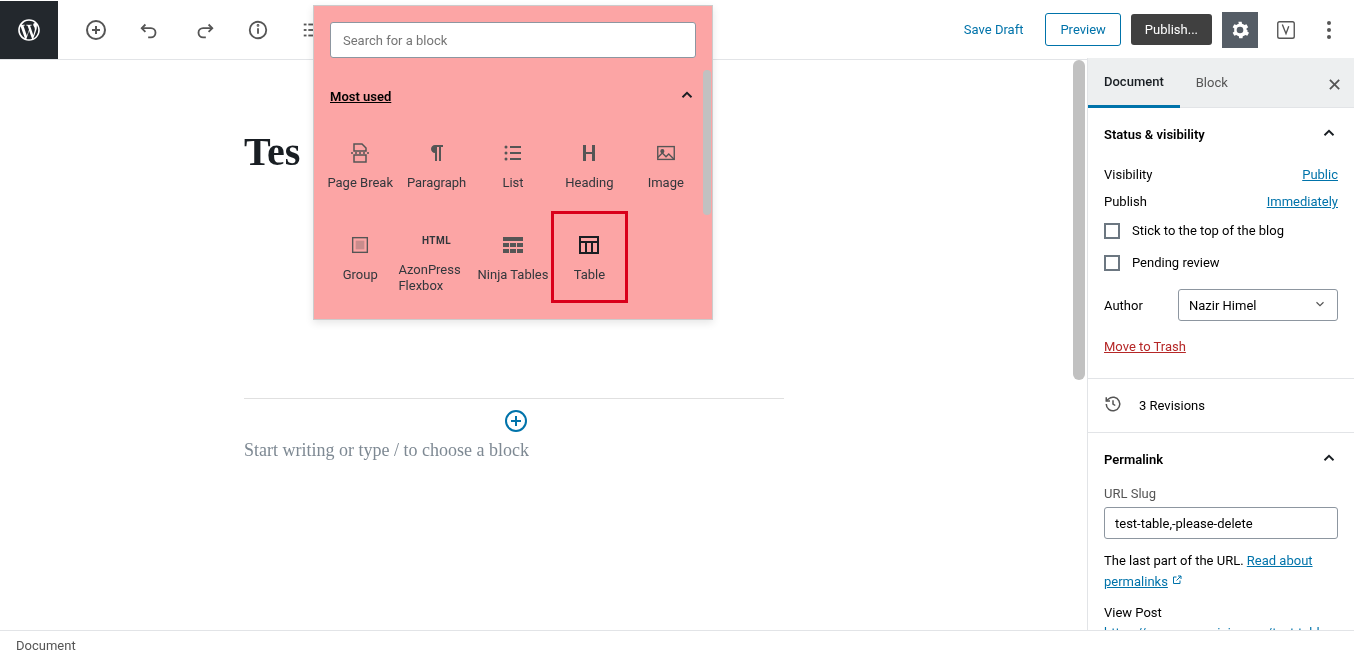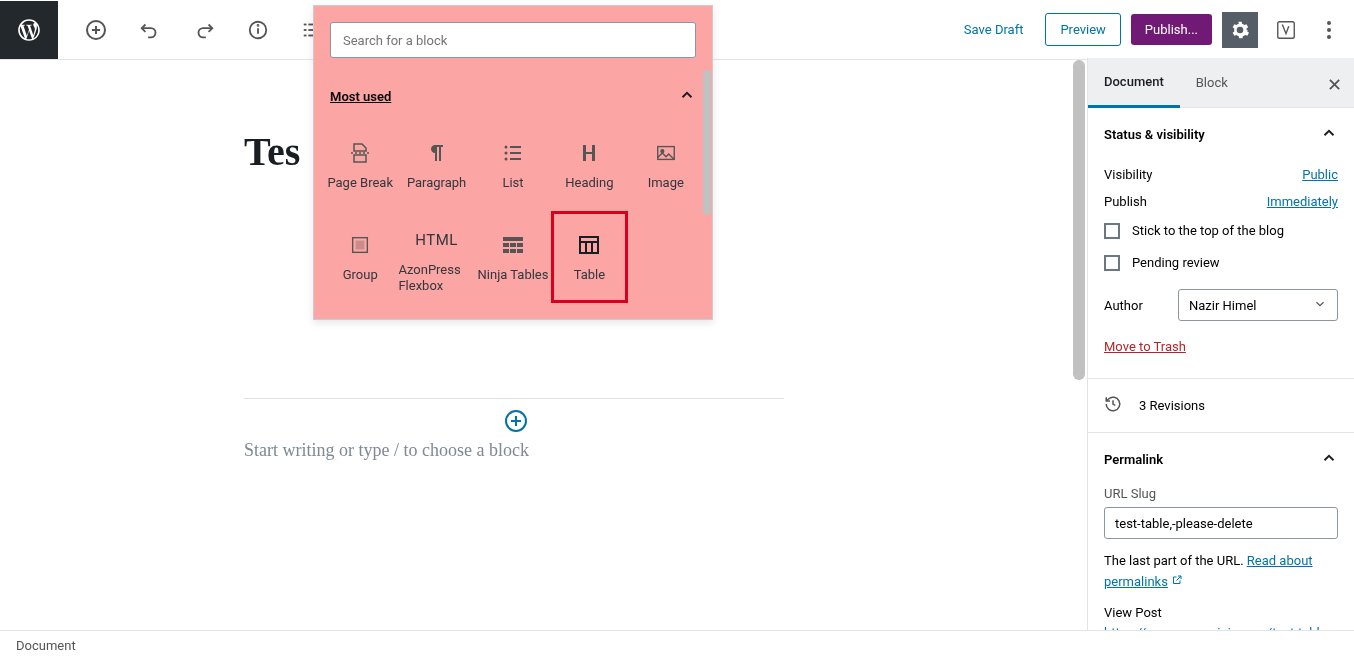--- a/index.html
+++ b/index.html
@@ -7,21 +7,21 @@
 
 
 .top-bar { height: 60px; border-bottom: 1px solid #e2e4e7; display: flex; align-items: center; }
 .wp-logo { width: 58px; height: 58px; background: #23282d; display: flex; align-items: center; justify-content: center; }
 .wp-logo svg { fill: #fff; }
 .toolbar-left { display: flex; align-items: center; padding-left: 20px; gap: 18px; }
 .toolbar-left .icon-btn { width: 36px; height: 36px; display: flex; align-items: center; justify-content: center; color: #555; cursor: pointer; }
 .toolbar-right { margin-left: auto; display: flex; align-items: center; gap: 10px; padding-right: 10px; }
 .save-draft { color: #0073aa; font-size: 13px; padding: 8px 12px; cursor: pointer; }
 .preview-btn { border: 1px solid #0073aa; color: #0073aa; background: #fff; padding: 8px 14px; font-size: 13px; border-radius: 3px; cursor: pointer; }
-.publish-btn { background: #701a75; color: #fff; padding: 8px 14px; font-size: 13px; border-radius: 3px; cursor: pointer; border: none; }
+.publish-btn { background: #404040; color: #fff; padding: 8px 14px; font-size: 13px; border-radius: 3px; cursor: pointer; border: none; }
 .settings-btn { width: 36px; height: 36px; background: #555d66; display: flex; align-items: center; justify-content: center; cursor: pointer; }
 .yoast-btn { width: 36px; height: 36px; display: flex; align-items: center; justify-content: center; cursor: pointer; }
 .more-btn { width: 30px; height: 36px; display: flex; align-items: center; justify-content: center; cursor: pointer; color: #555; }
 
 
 .main-area { position: absolute; top: 58px; left: 0; right: 267px; bottom: 30px; overflow: hidden; }
 .content-col { position: absolute; left: 244px; top: 70px; width: 540px; }
 .title { font-size: 40px; font-weight: 700; font-family: Georgia, serif; color: #191e23; }
 .add-block-hr { position: absolute; top: 340px; left: 244px; width: 540px; border-top: 1px solid #e0e0e0; }
 .add-block-circle { position: absolute; top: 352px; left: 505px; width: 22px; height: 22px; border: 2px solid #0073aa; border-radius: 50%; display: flex; align-items: center; justify-content: center; color: #0073aa; font-size: 16px; background: #fff; }
@@ -30,21 +30,21 @@
 
 .inserter { position: absolute; top: 5px; left: 313px; width: 400px; background: #fca5a5; border: 1px solid #ccc; box-shadow: 0 3px 8px rgba(0,0,0,0.1); z-index: 50; }
 .inserter-search { padding: 16px; }
 .inserter-search input { width: 100%; height: 36px; padding: 0 12px; border: 1px solid #8d96a0; border-radius: 3px; font-size: 13px; }
 .inserter-section-header { display: flex; align-items: center; justify-content: space-between; padding: 12px 16px; font-size: 13px; font-weight: 600; cursor: pointer; text-decoration: underline; }
 .inserter-grid { display: grid; grid-template-columns: repeat(5, 1fr); padding: 0 8px 8px 8px; }
 .block-item { display: flex; flex-direction: column; align-items: center; justify-content: center; height: 92px; font-size: 13px; color: #32373c; cursor: pointer; gap: 10px; position: relative; }
 .block-item .bi-icon { height: 24px; display: flex; align-items: center; justify-content: center; }
 .block-item.highlight { outline: 3px solid #d9001b; outline-offset: -3px; }
 .block-item.azon { height: 100px; }
-.block-item .html-text { font-weight: 400; font-size: 15px; letter-spacing: 0.5px; }
+.block-item .html-text { font-weight: 700; font-size: 10px; letter-spacing: 0.5px; }
 .inserter-scroll { position: absolute; top: 64px; right: 1px; width: 8px; height: 145px; background: #c1c1c1; border-radius: 4px; }
 
 
 .sidebar { position: absolute; top: 58px; right: 0; bottom: 30px; width: 267px; border-left: 1px solid #e2e4e7; background: #fff; overflow-y: hidden; }
 .sidebar-tabs { height: 50px; background: #edeff0; display: flex; align-items: center; border-bottom: 1px solid #e2e4e7; position: relative; }
 .sidebar-tab { padding: 0 16px; height: 50px; display: flex; align-items: center; font-size: 13px; color: #555; cursor: pointer; }
 .sidebar-tab.active { color: #191e23; font-weight: 500; border-bottom: 3px solid #0073aa; }
 .sidebar-close { position: absolute; right: 12px; top: 16px; cursor: pointer; color: #555; font-size: 18px; }
 .panel { border-bottom: 1px solid #e2e4e7; }
 .panel-header { display: flex; align-items: center; justify-content: space-between; padding: 16px; font-size: 13px; font-weight: 600; cursor: pointer; }

